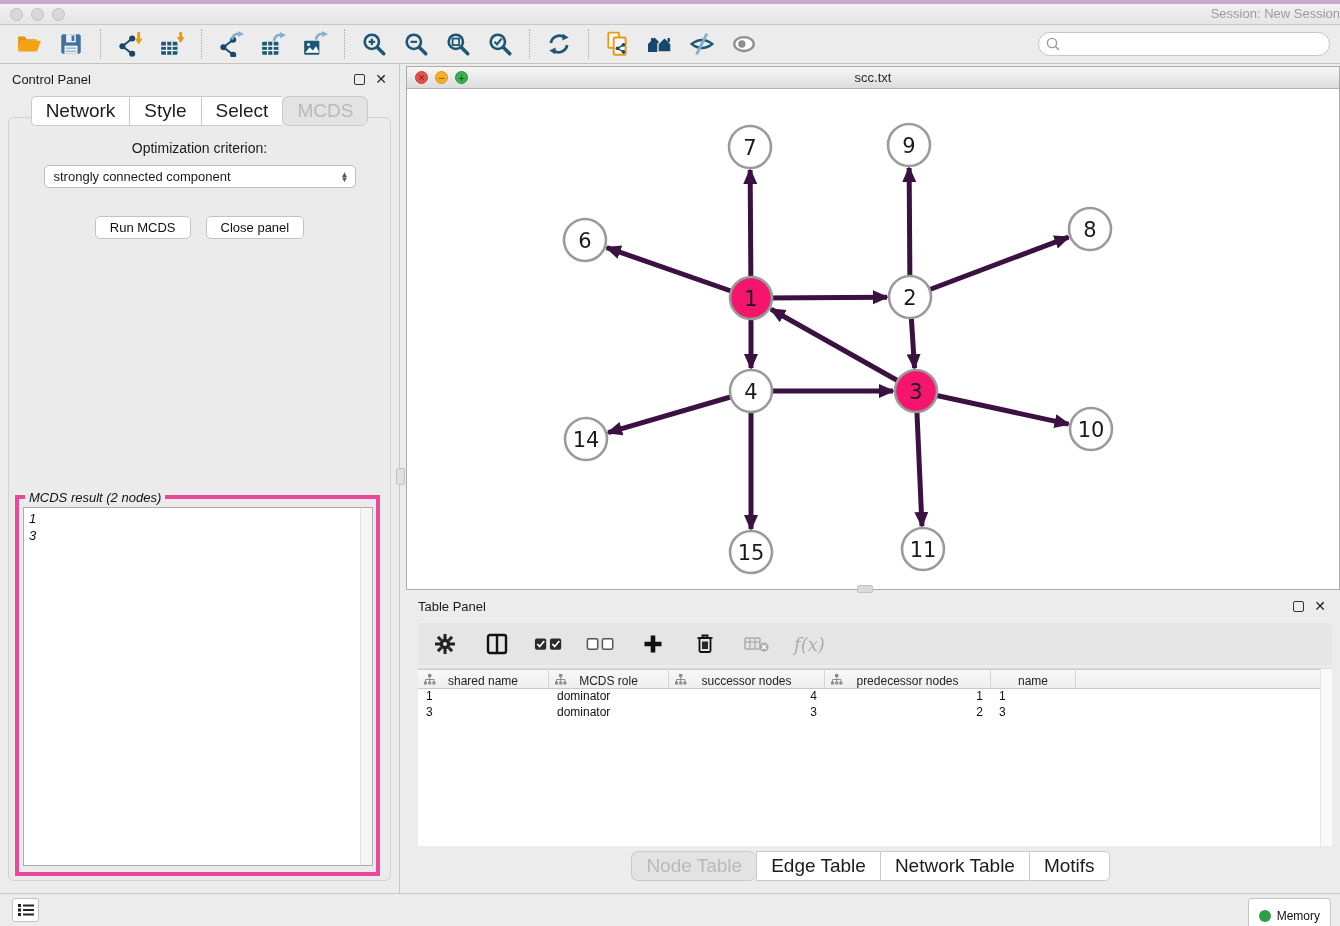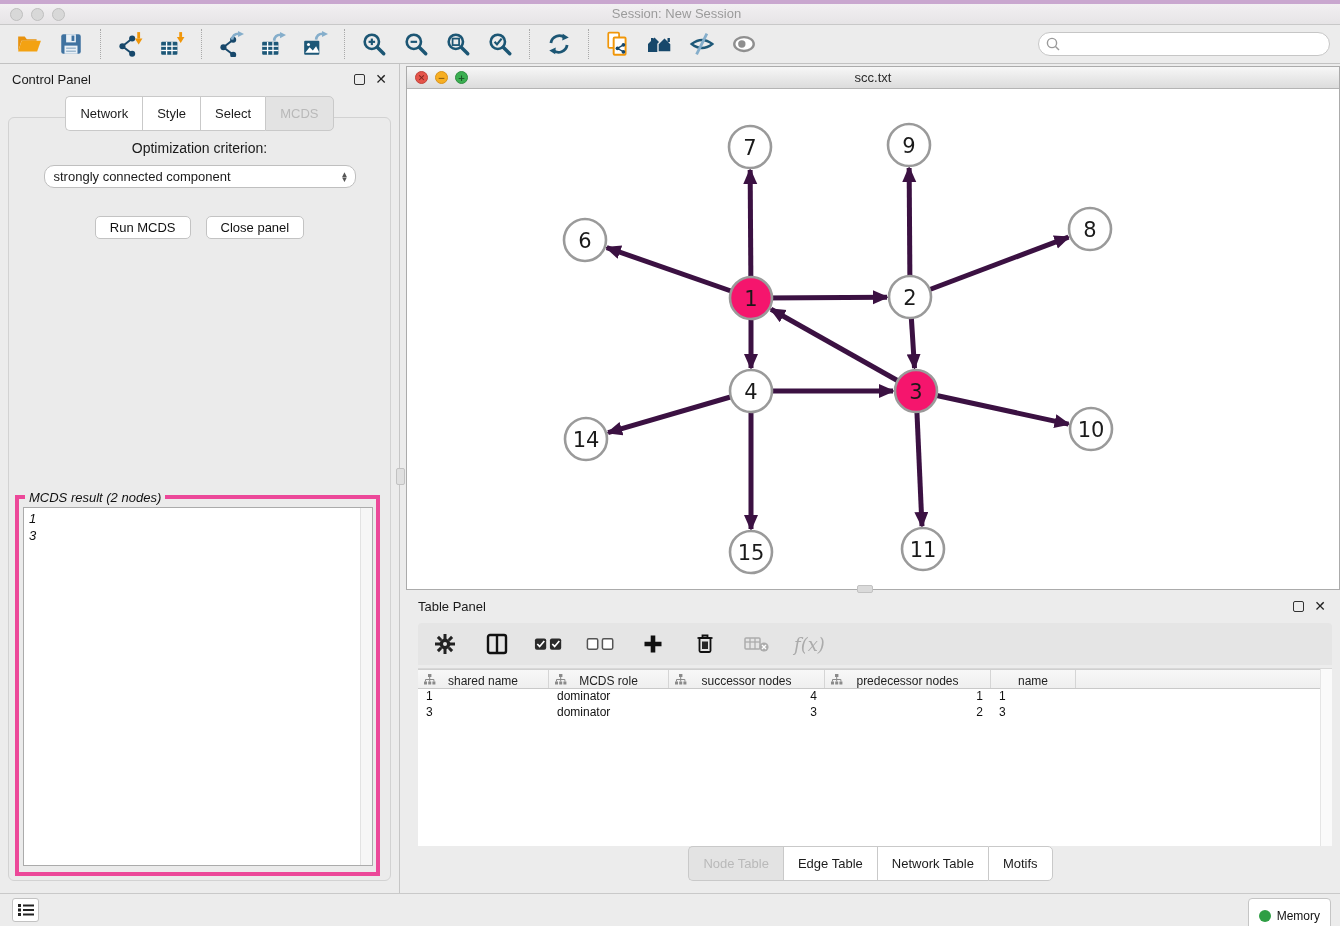--- a/index.html
+++ b/index.html
@@ -8,49 +8,49 @@
     font-family:"Liberation Sans","DejaVu Sans",sans-serif;
     background:#ECECEC; color:#1a1a1a; position:relative; overflow:hidden;
     font-size:13px;
   }
   
   .titlebar { position:absolute; left:0; top:0; width:1340px; height:25px;
     background:linear-gradient(#F4F2F4,#E6E4E6); border-bottom:1px solid #C8C8C8; }
   .titlebar .accent { position:absolute; left:0; top:0; width:100%; height:4px; background:#C9A7CF; }
   .tl-dots { position:absolute; left:10px; top:8px; display:flex; gap:8px; }
   .tl-dots i { width:13px; height:13px; border-radius:50%; background:#D8D8D8; border:1px solid #BFBFBF; }
-  .win-title { position:absolute; left:0; right:0; top:6px; text-align:center; color:#9B9B9B; font-size:13px;margin-left:13px; }
+  .win-title { position:absolute; left:0; right:0; top:6px; text-align:right; color:#9B9B9B; font-size:13px;margin-left:13px; }
   
   .toolbar { position:absolute; left:0; top:25px; width:1340px; height:39px;
     background:#ECECEC; border-bottom:1px solid #C2C2C2; display:flex; align-items:center; padding-left:8px; }
   .tbi { width:30px; height:30px; display:flex; align-items:center; justify-content:center; margin:0 6px; }
   .tbi svg { display:block; }
   .tsep { height:30px; border-left:1px dotted #A9A9A9; margin:0 8px; }
   .searchbox { position:absolute; right:10px; top:7px; width:292px; height:24px; background:#fff;
     border:1px solid #C6C6C6; border-radius:12px; display:flex; align-items:center; padding-left:6px; }
   .searchbox input { border:none; outline:none; flex:1; height:18px; font-size:12px; background:transparent; }
   
   .control-panel { position:absolute; left:0; top:64px; width:400px; height:829px; background:#ECECEC;
     border-right:1px solid #C6C6C6; }
   .panel-head { display:flex; align-items:center; padding:8px 12px 0 12px; }
   .panel-head .ttl { font-size:13px; color:#1a1a1a; flex:1; }
   .mini-btns { display:flex; gap:10px; align-items:center; }
   .mini-float { width:11px; height:11px; border:1.6px solid #333; border-radius:2px; }
   .mini-close { font-size:14px; font-weight:bold; color:#222; line-height:11px; }
   .cp-tabs { position:absolute; left:0; right:0; top:32px; display:flex; justify-content:center; z-index:2; }
-  .tab { border:1px solid #C9C9C9; background:#fff; padding:9px 14px; font-size:13px; color:#1c1c1c;
+  .tab { border:1px solid #C9C9C9; background:#fff; padding:3px 14px; font-size:19px; color:#1c1c1c;
     border-right-width:0; }
   .tab:first-child { border-radius:5px 0 0 5px; }
   .tab:last-child { border-radius:0 5px 5px 0; border-right-width:1px; }
-  .tab.sel { background:#E3E3E3; color:#B9B9B9; }
+  .tab.sel { background:#E3E3E3; color:#B9B9B9;border-radius:7px; }
   .cp-body { position:absolute; left:8px; right:8px; top:53px; bottom:12px; background:#EBEBEB;
     border:1px solid #D2D2D2; border-radius:6px; }
   .opt-label { text-align:center; margin-top:22px; font-size:14px; color:#1a1a1a; }
   .selectbox { width:312px; height:23px; margin:9px auto 0 auto; background:#fff; border:1px solid #BFBFBF;
-    border-radius:10px; display:flex; align-items:center; padding:0 6px 0 9px; font-size:13px; }
+    border-radius:5px; display:flex; align-items:center; padding:0 6px 0 9px; font-size:13px; }
   .selectbox .val { flex:1; }
   .spinner { display:flex; flex-direction:column; line-height:5px; font-size:8px; color:#555; }
   .btnrow { display:flex; justify-content:center; gap:15px; margin-top:28px; }
   .pushbtn { background:#fff; border:1px solid #C3C3C3; border-radius:5px; padding:3px 14px; font-size:13px; color:#111; }
   .groupbox { position:absolute; left:6px; right:10px; top:377px; bottom:4px; border:4px solid #ec4899;font-style:italic; }
   .groupbox legend, .grouplegend { position:absolute; top:-9px; left:6px; background:#EBEBEB; padding:0 4px; font-size:13px; color:#111; }
   .result-area { position:absolute; left:4px; right:3px; top:8px; bottom:6px; background:#fff; border:1px solid #ABABAB; }
   .result-area pre { font-family:"Liberation Sans","DejaVu Sans",sans-serif; font-size:13px; line-height:17px; padding:2px 5px; color:#111; }
   .result-scroll { position:absolute; right:0; top:0; bottom:0; width:12px; background:#F6F6F6; border-left:1px solid #E2E2E2; }
   .vsplit-handle { position:absolute; left:396px; top:468px; width:9px; height:17px; background:#E0E0E0; border:1px solid #C2C2C2; border-radius:2px; z-index:5; }

